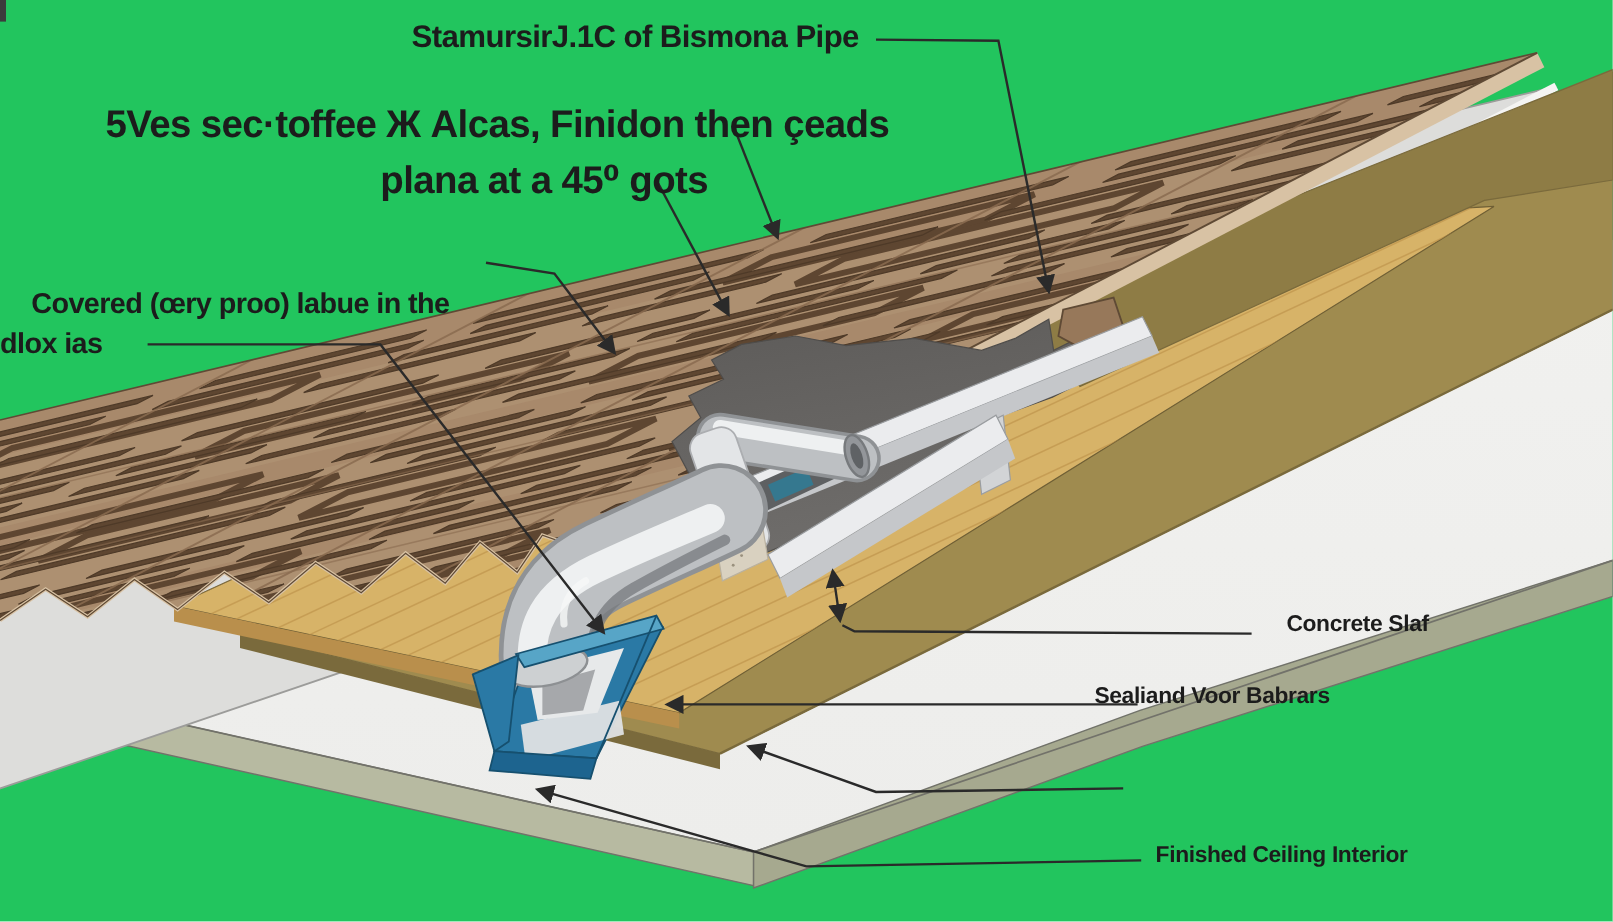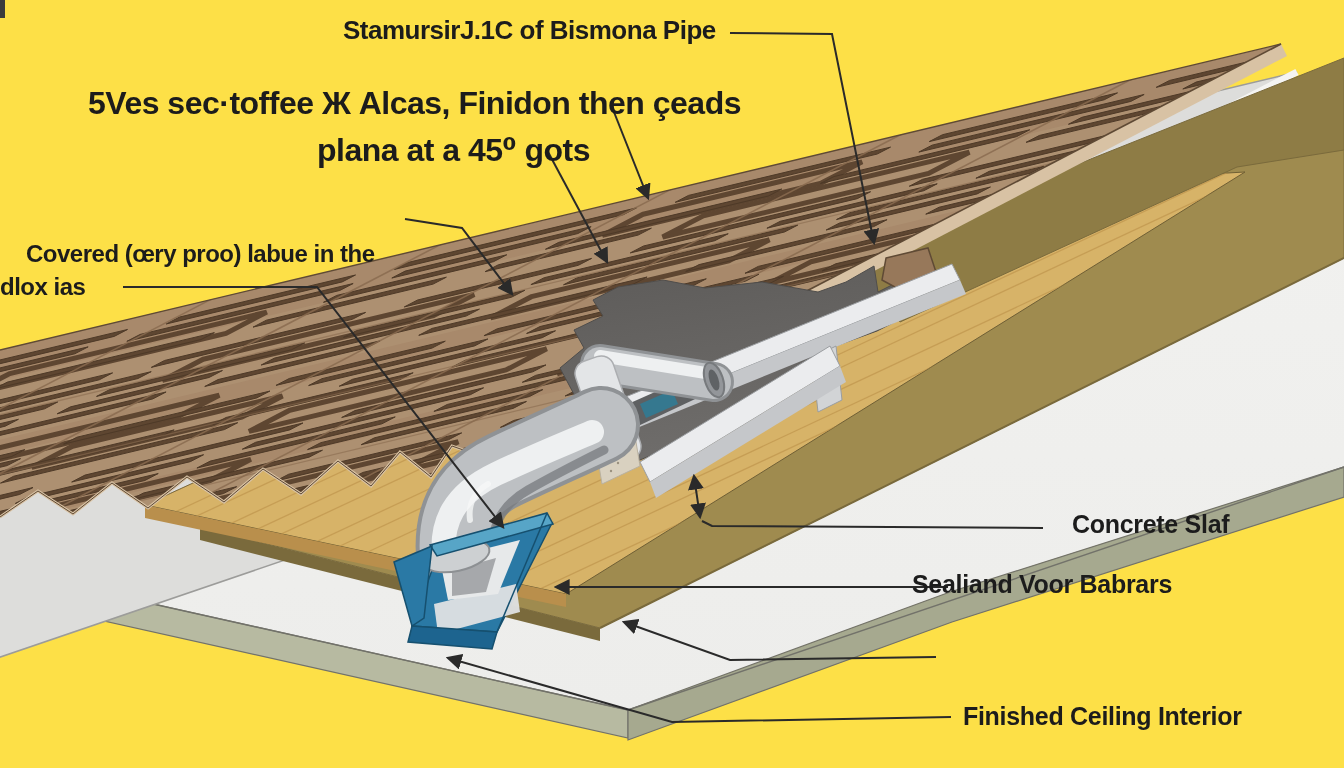--- a/index.html
+++ b/index.html
@@ -1,24 +1,24 @@
 <!DOCTYPE html>
 <html><head>
 <meta charset="utf-8">
 <style>
   html,body{margin:0;padding:0;background:#fff;width:1344px;height:768px;overflow:hidden;}
-  #stage{position:relative;width:1344px;height:768px;background:#fde047;
+  #stage{position:relative;width:1344px;height:768px;background:#22c55e;
          font-family:"Liberation Sans","DejaVu Sans",sans-serif;}
   #scene{position:absolute;left:0;top:0;}
   .lbl{position:absolute;font-weight:700;color:#1c1c1c;white-space:nowrap;
        letter-spacing:-0.5px;line-height:1.1;}
   .lbl-top{font-size:26px;}
   .lbl-note{font-size:32px;}
   .lbl-left{font-size:24px;}
-  .lbl-right{font-size:25px;letter-spacing:-0.3px;}
+  .lbl-right{font-size:19px;letter-spacing:-0.3px;}
 </style>
 </head>
 <body>
 
 <div id="stage">
   <svg id="scene" width="1344" height="768" viewBox="0 0 1344 768">
       <defs>
   <marker id="ah" viewBox="0 0 10 10" refX="8.5" refY="5" markerWidth="8" markerHeight="8" orient="auto-start-reverse">
           <path d="M0,0 L10,5 L0,10 z" fill="#2a2a2a"></path>
         </marker>

